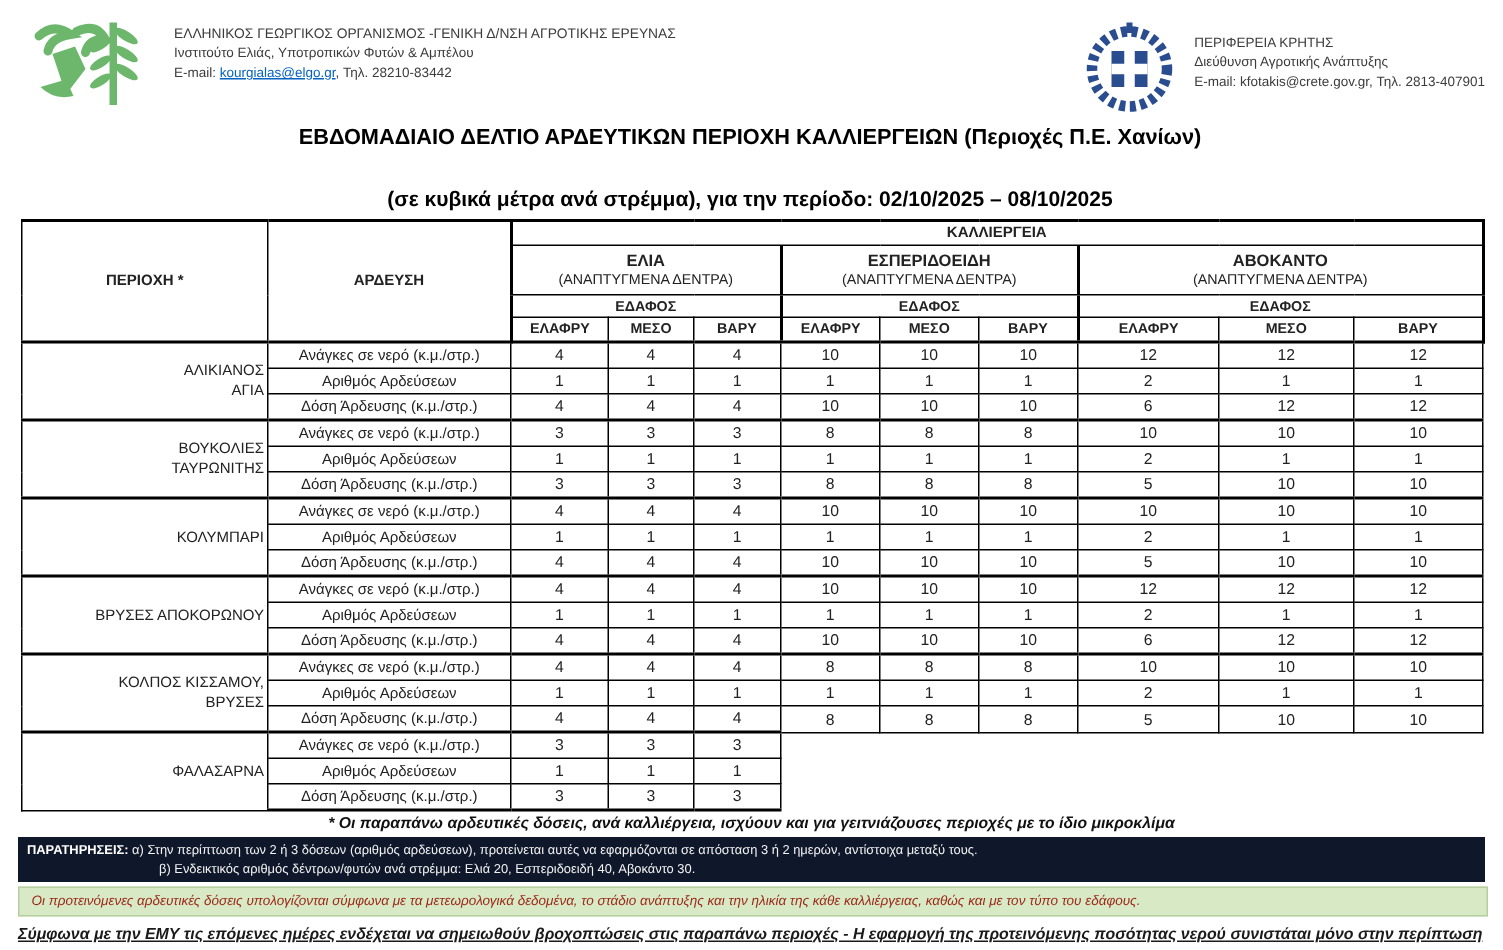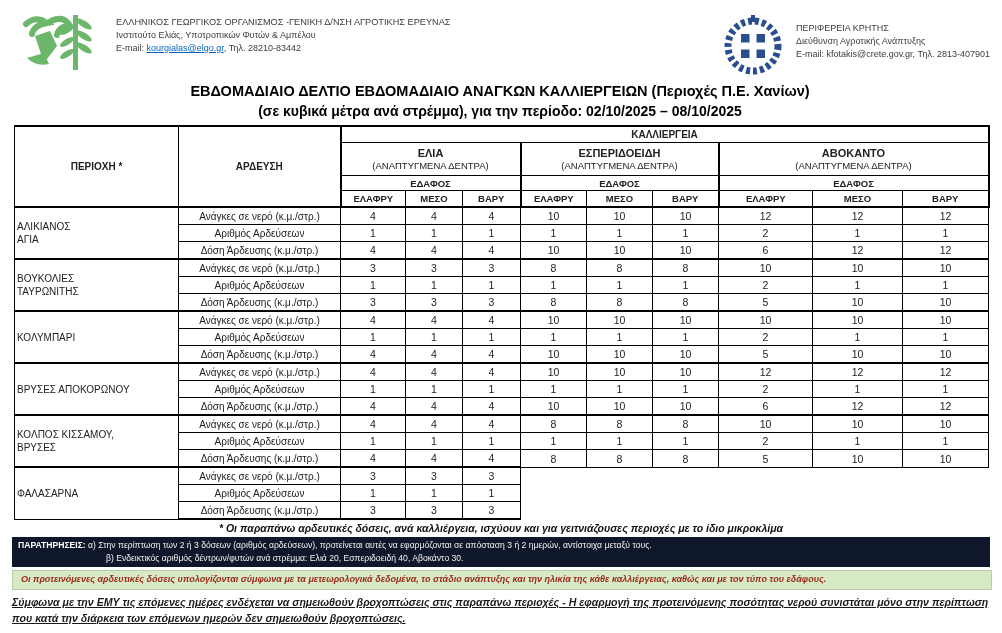--- a/index.html
+++ b/index.html
@@ -11,38 +11,38 @@
   .hdr .logo-box{flex:0 0 auto;margin-right:10px;}
   .org{font-size:9px;line-height:1.42;color:#3c3c3c;padding-top:4px;}
   .org .l1{font-size:9.2px;}
   .org a{color:#0563c1;text-decoration:underline;cursor:pointer;}
   .hdr-spacer{flex:1 1 auto;}
   .emblem-box{flex:0 0 auto;margin:2px 12px 0 0;}
   .org.right{padding-top:10px;margin-right:0;max-width:300px;}
 
   
   .title{ text-align:center;font-weight:bold;font-size:14.5px;line-height:1.35;color:#000;margin-top:2px;}
-  .title .t2{font-size:14px;}
+  .title .t2{font-size:14px;margin-top:20px;}
 
   
   table.irr{border-collapse:collapse;margin:5px 0 0 14px;table-layout:fixed;width:974px;}
   table.irr th,table.irr td{border:1px solid #000;padding:0 2px;overflow:hidden;}
   table.irr th{font-weight:bold;font-size:10px;text-align:center;}
   thead tr:first-child th{border-top:2px solid #000;}
   thead tr:last-child th{border-bottom:2px solid #000;}
   th.h-region,td.region{border-left:2px solid #000;}
   .bl2{border-left:2px solid #000 !important;}
   .br2{border-right:2px solid #000 !important;}
   th.h-kal{height:15px;}
   tr.crops-row th{height:32px;}
   .crop-name{font-weight:bold;font-size:11px;line-height:1.2;}
   .crop-sub{font-weight:normal;font-size:9.5px;line-height:1.2;}
   tr.soil-row th{height:14px;font-size:9.5px;}
   tr.types-row th{height:15px;font-size:9.5px;}
-  td.region{text-align:left;font-size:10px;white-space:pre-line;line-height:1.35;}
+  td.region{text-align:right;font-size:10px;white-space:pre-line;line-height:1.35;}
   td.rowlabel{text-align:center;font-size:10px;height:16px;}
   td.val{text-align:center;font-size:10.5px;height:16px;}
   td.c0,td.c3,td.c6{border-left:2px solid #000;}
   td.c8{border-right:2px solid #000;}
   tr.group-start td:not(.blank){border-top:2px solid #000;}
   tr.last-row td:not(.blank){border-bottom:2px solid #000;}
   td.bottom-edge{border-bottom:2px solid #000;}
   td.blank{border:none !important;}
 
   
@@ -50,21 +50,21 @@
             font-style:italic;font-weight:bold;font-size:10.5px;color:#111;}
 
   
   .notes{width:966px;margin:3px 0 0 12px;background:#0f172a;color:#f2f2f2;
          font-size:8.6px;line-height:1.5;padding:2px 6px;}
   .notes .lbl{font-weight:bold;color:#fff;}
   .notes .lb{padding-left:88px;display:block;}
 
   
   .green{width:962px;margin:3px 0 0 12px;background:#d8e9c6;border:1px solid #b7cfa0;
-         padding:2px 8px;font-size:9px;line-height:1.5;font-style:italic;font-weight:bold;}
+         padding:2px 8px;font-size:9px;line-height:1.5;font-style:italic;font-weight:normal;}
   .green .g1{color:#9c2a1a;}
   .green .g2{color:#e36c0a;background:#ffd34d;display:inline-block;padding:0 2px;}
 
   
   .warning{width:978px;margin:4px 0 0 12px;font-size:10.6px;font-weight:bold;font-style:italic;
            text-decoration:underline;color:#1a1a1a;line-height:1.55;}
 </style>
 </head>
 <body>
 
@@ -106,21 +106,21 @@
       </svg>
     </div>
     <div class="org right">
       <div>ΠΕΡΙΦΕΡΕΙΑ ΚΡΗΤΗΣ</div>
       <div>Διεύθυνση Αγροτικής Ανάπτυξης</div>
       <div>E-mail: kfotakis@crete.gov.gr, Τηλ. 2813-407901</div>
     </div>
   </div>
 
   <div class="title">
-    <div class="t1">ΕΒΔΟΜΑΔΙΑΙΟ ΔΕΛΤΙΟ ΕΒΔΟΜΑΔΙΑΙΟ ΑΝΑΓΚΩΝ ΚΑΛΛΙΕΡΓΕΙΩΝ (Περιοχές Π.Ε. Χανίων)</div>
+    <div class="t1">ΕΒΔΟΜΑΔΙΑΙΟ ΔΕΛΤΙΟ ΑΡΔΕΥΤΙΚΩΝ ΠΕΡΙΟΧΗ ΚΑΛΛΙΕΡΓΕΙΩΝ (Περιοχές Π.Ε. Χανίων)</div>
     <div class="t2">(σε κυβικά μέτρα ανά στρέμμα), για την περίοδο: 02/10/2025 – 08/10/2025</div>
   </div>
 
   <table class="irr">
     <colgroup>
       <col style="width:164px">
         <col style="width:162px">
       <col style="width:65px">
         <col style="width:57px">
         <col style="width:58px">

